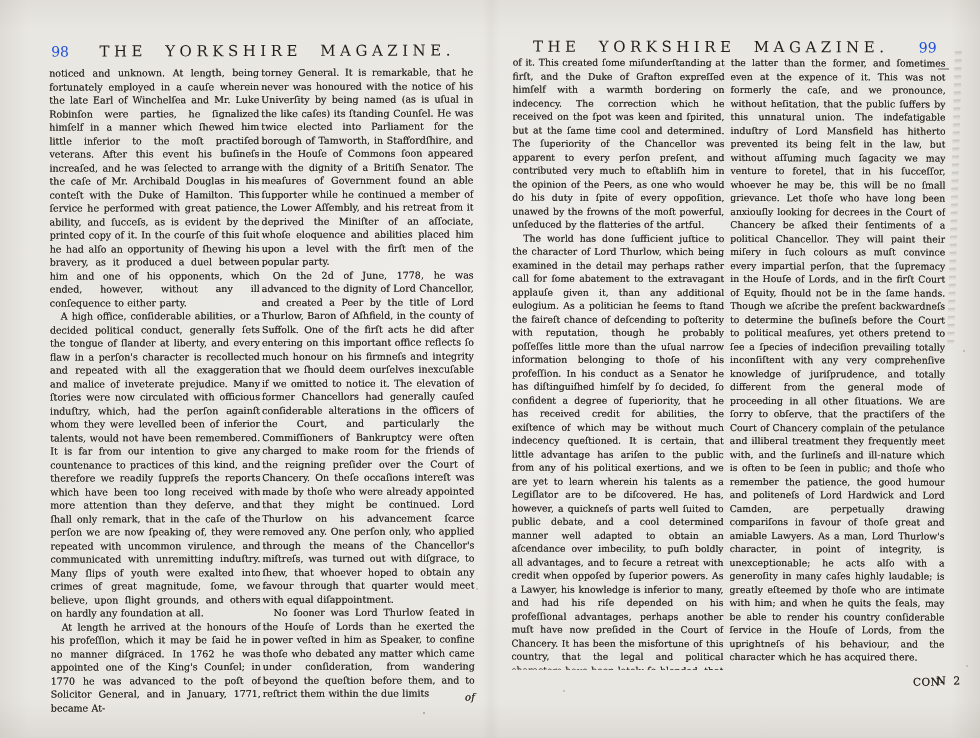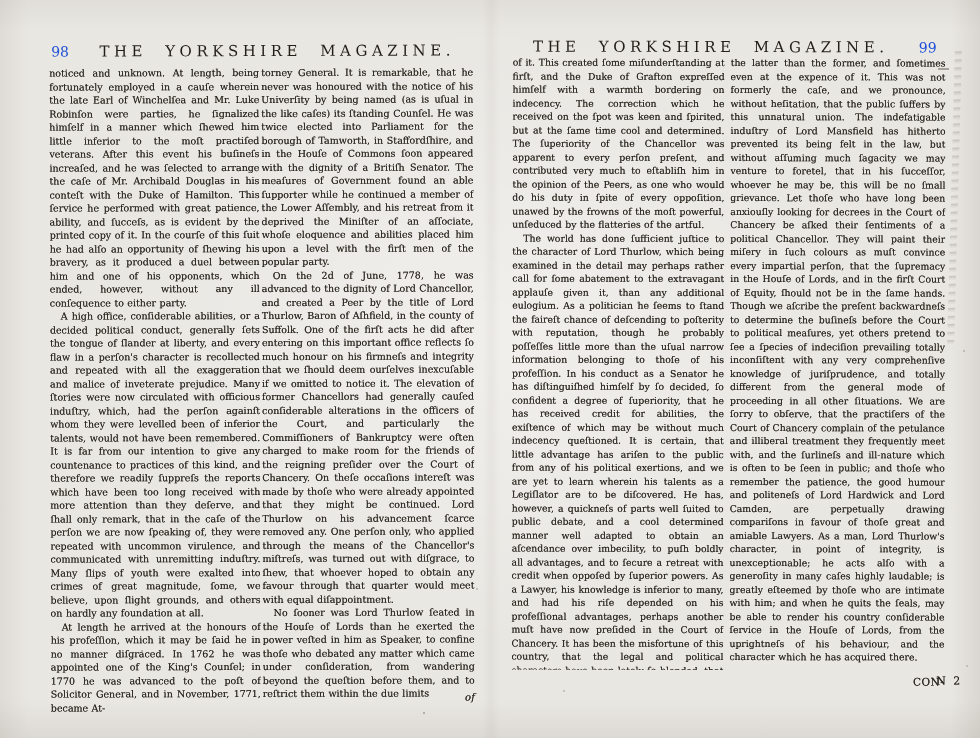--- a/index.html
+++ b/index.html
@@ -92,21 +92,21 @@
 
 <div class="scan"></div>
 <div class="gutter"></div>
 
 <div class="page page-left">
   <div class="page-num">98</div>
   <div class="header-title">THE YORKSHIRE MAGAZINE.</div>
   <div class="col col-1">
       <p class="para">noticed and unknown.  At length, being fortunately employed in a cauſe wherein the late Earl of Winchelſea and Mr. Luke Robinſon were parties, he ſignalized himſelf in a manner which ſhewed him little inferior to the moſt practiſed veterans.  After this event his buſineſs increaſed, and he was ſelected to arrange the caſe of Mr. Archibald Douglas in his conteſt with the Duke of Hamilton.  This ſervice he performed with great patience, ability, and ſucceſs, as is evident by the printed copy of it.  In the courſe of this ſuit he had alſo an opportunity of ſhewing his bravery, as it produced a duel between him and one of his opponents, which ended, however, without any ill conſequence to either party.</p>
       <p class="para indent">A high office, conſiderable abilities, or a decided political conduct, generally ſets the tongue of ſlander at liberty, and every flaw in a perſon's character is recollected and repeated with all the exaggeration and malice of inveterate prejudice.  Many ſtories were now circulated with officious induſtry, which, had the perſon againſt whom they were levelled been of inferior talents, would not have been remembered.  It is far from our intention to give any countenance to practices of this kind, and therefore we readily ſuppreſs the reports which have been too long received with more attention than they deſerve, and ſhall only remark, that in the caſe of the perſon we are now ſpeaking of, they were repeated with uncommon virulence, and communicated with unremitting induſtry.  Many ſlips of youth were exalted into crimes of great magnitude, ſome, we believe, upon ſlight grounds, and others on hardly any foundation at all.</p>
-      <p class="para indent">At length he arrived at the honours of his profeſſion, which it may be ſaid he in no manner diſgraced. In 1762 he was appointed one of the King's Counſel; in 1770 he was advanced to the poſt of Solicitor General, and in November, 1771, became At-</p>
+      <p class="para indent">At length he arrived at the honours of his profeſſion, which it may be ſaid he in no manner diſgraced. In 1762 he was appointed one of the King's Counſel; in 1770 he was advanced to the poſt of Solicitor General, and in January, 1771, became At-</p>
     </div>
   <div class="col col-2">
       <p class="para">torney General.  It is remarkable, that he never was honoured with the notice of his Univerſity by being named (as is uſual in the like caſes) its ſtanding Counſel. He was twice elected into Parliament for the borough of Tamworth, in Staffordſhire, and in the Houſe of Commons ſoon appeared with the dignity of a Britiſh Senator. The meaſures of Government found an able ſupporter while he continued a member of the Lower Aſſembly, and his retreat from it deprived the Miniſter of an aſſociate, whoſe eloquence and abilities placed him upon a level with the firſt men of the popular party.</p>
       <p class="para indent">On the 2d of June, 1778, he was advanced to the dignity of Lord Chancellor, and created a Peer by the title of Lord Thurlow, Baron of Aſhfield, in the county of Suffolk.  One of the firſt acts he did after entering on this important office reflects ſo much honour on his firmneſs and integrity that we ſhould deem ourſelves inexcuſable if we omitted to notice it.  The elevation of former Chancellors had generally cauſed conſiderable alterations in the officers of the Court, and particularly the Commiſſioners of Bankruptcy were often charged to make room for the friends of the reigning preſider over the Court of Chancery. On theſe occaſions intereſt was made by thoſe who were already appointed that they might be continued.  Lord Thurlow on his advancement ſcarce removed any.  One perſon only, who applied through the means of the Chancellor's miſtreſs, was turned out with diſgrace, to ſhew, that whoever hoped to obtain any favour through that quarter would meet with equal diſappointment.</p>
       <p class="para indent">No ſooner was Lord Thurlow ſeated in the Houſe of Lords than he exerted the power veſted in him as Speaker, to confine thoſe who debated any matter which came under conſideration, from wandering beyond the queſtion before them, and to reſtrict them within the due limits</p>
     </div>
   <div class="catchword">of</div>
 </div>
 
 <div class="page page-right">

